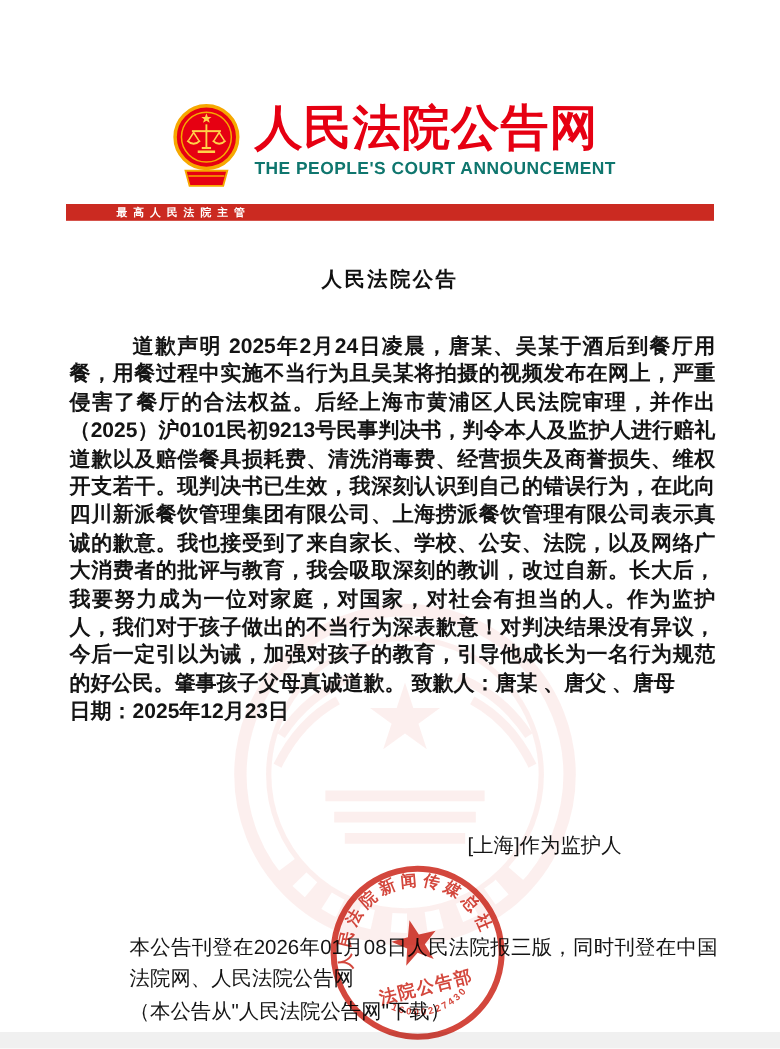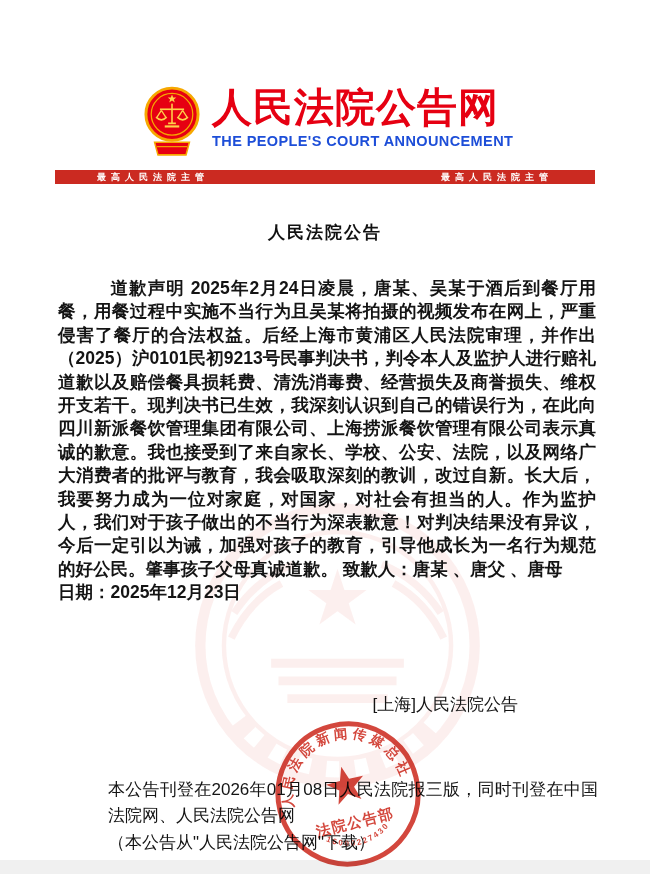--- a/index.html
+++ b/index.html
@@ -11,27 +11,27 @@
   }
 
   
   .emblem-logo { position:absolute; left:143px; top:84px; width:58px; height:76px; }
   .title-block { position:absolute; left:212px; top:86px; }
   .site-title {
     color:#e60012; font-size:40px; font-weight:bold; letter-spacing:1px;
     line-height:42px; white-space:nowrap;
   }
   .site-subtitle {
-    color:#1d4ed8; font-size:14.5px; font-weight:bold; letter-spacing:0.4px;
+    color:#0f766e; font-size:14.5px; font-weight:bold; letter-spacing:0.4px;
     margin-top:5px; white-space:nowrap;
   }
   .banner {
     position:absolute; left:55px; top:170px; width:540px; height:14px;
     background:#cb2a21; display:flex; justify-content:space-between;
-    align-items:flex-start; padding:0 42px;
+    align-items:flex-start; padding:0 42px;flex-direction:column;
   }
   .banner span {
     color:#ffffff; font-size:9px; font-weight:bold; letter-spacing:5px;
     white-space:nowrap; line-height:14px;
   }
 
   
   .doc-title {
     position:absolute; left:0; right:0; top:221px; text-align:center;
     color:#111111; font-size:17px; font-weight:bold; letter-spacing:2px;
@@ -116,21 +116,21 @@
       <path d="M55,112 L145,112 M60,124 L140,124 M66,136 L134,136" stroke-width="6"></path>
     </g>
     <polygon points="100,48 104.7,62.4 119.8,62.4 107.6,71.3 112.3,85.7 100,76.8 87.7,85.7 92.4,71.3 80.2,62.4 95.3,62.4" fill="#e2574c"></polygon>
   </svg>
 
   <div class="body-wrap">
     <p class="lead">道歉声明 2025年2月24日凌晨，唐某、吴某于酒后到餐厅用餐，用餐过程中实施不当行为且吴某将拍摄的视频发布在网上，严重侵害了餐厅的合法权益。后经上海市黄浦区人民法院审理，并作出（2025）沪0101民初9213号民事判决书，判令本人及监护人进行赔礼道歉以及赔偿餐具损耗费、清洗消毒费、经营损失及商誉损失、维权开支若干。现判决书已生效，我深刻认识到自己的错误行为，在此向四川新派餐饮管理集团有限公司、上海捞派餐饮管理有限公司表示真诚的歉意。我也接受到了来自家长、学校、公安、法院，以及网络广大消费者的批评与教育，我会吸取深刻的教训，改过自新。长大后，我要努力成为一位对家庭，对国家，对社会有担当的人。作为监护人，我们对于孩子做出的不当行为深表歉意！对判决结果没有异议，今后一定引以为诫，加强对孩子的教育，引导他成长为一名行为规范的好公民。肇事孩子父母真诚道歉。 致歉人：唐某 、唐父 、唐母</p>
     <p class="date">日期：2025年12月23日</p>
   </div>
 
-  <div class="source-tag">[上海]人民法院公告</div>
+  <div class="source-tag">[上海]作为监护人</div>
 
   <svg class="seal" viewBox="0 0 160 160" aria-hidden="true">
     <defs>
       <path id="sealArcTop" d="M29.3,103.9 A56,56 0 1 1 130.7,103.9" fill="none"></path>
       <path id="sealArcBottom" d="M35,106 A52,52 0 0 0 125,106" fill="none"></path>
     </defs>
     <g transform="rotate(-14 80 80)">
       <circle cx="80" cy="80" r="70" fill="none" stroke="#cf3327" stroke-width="5"></circle>
       <text font-size="13.5" font-weight="bold" fill="#cf3327" letter-spacing="4">
         <textPath href="#sealArcTop" startOffset="50%" text-anchor="middle">人民法院新闻传媒总社</textPath>

